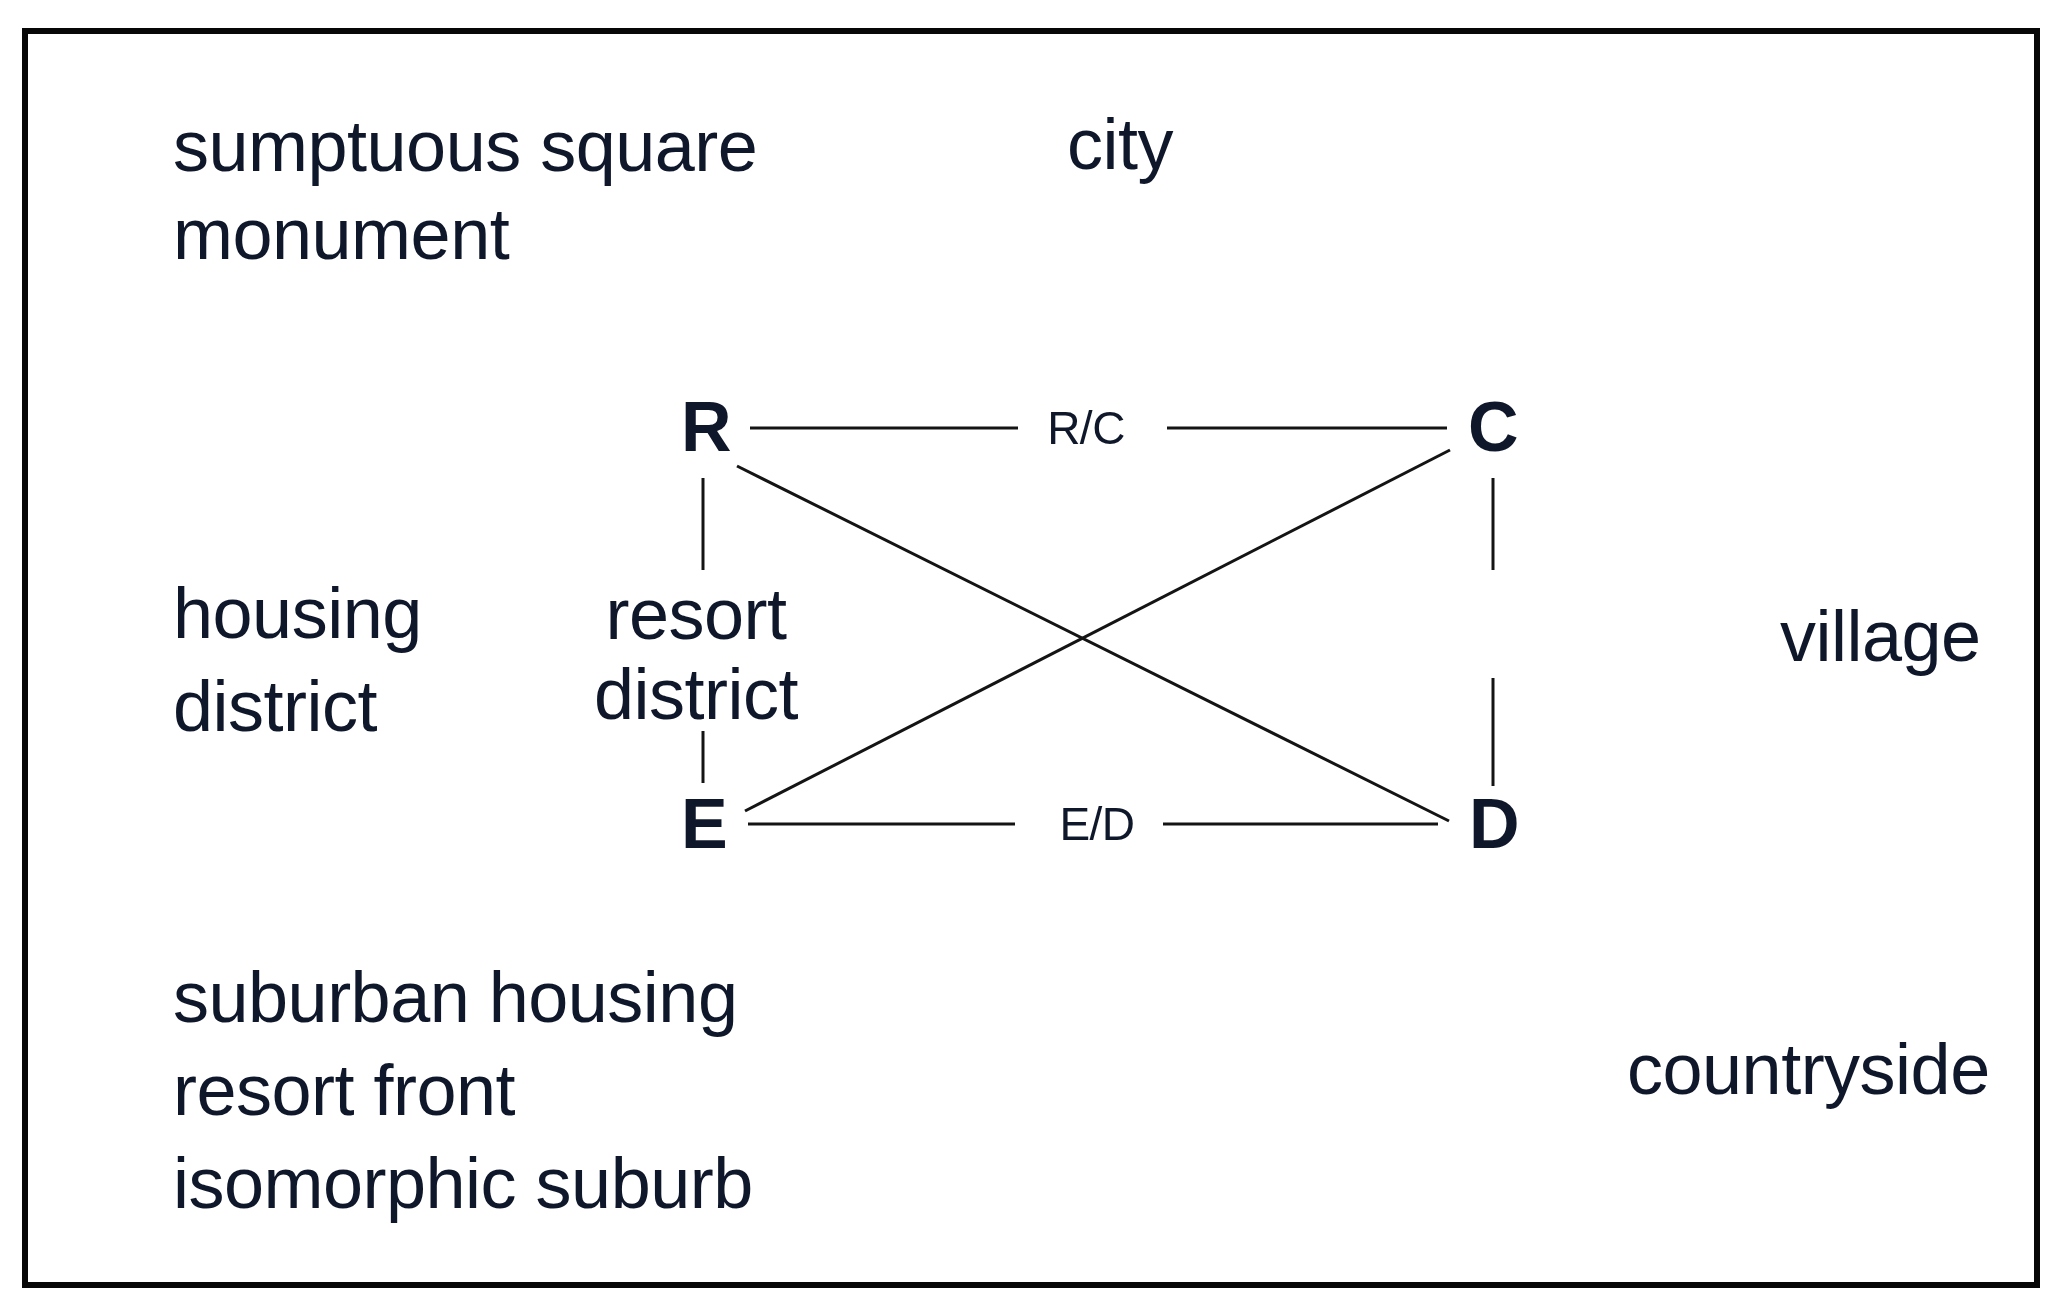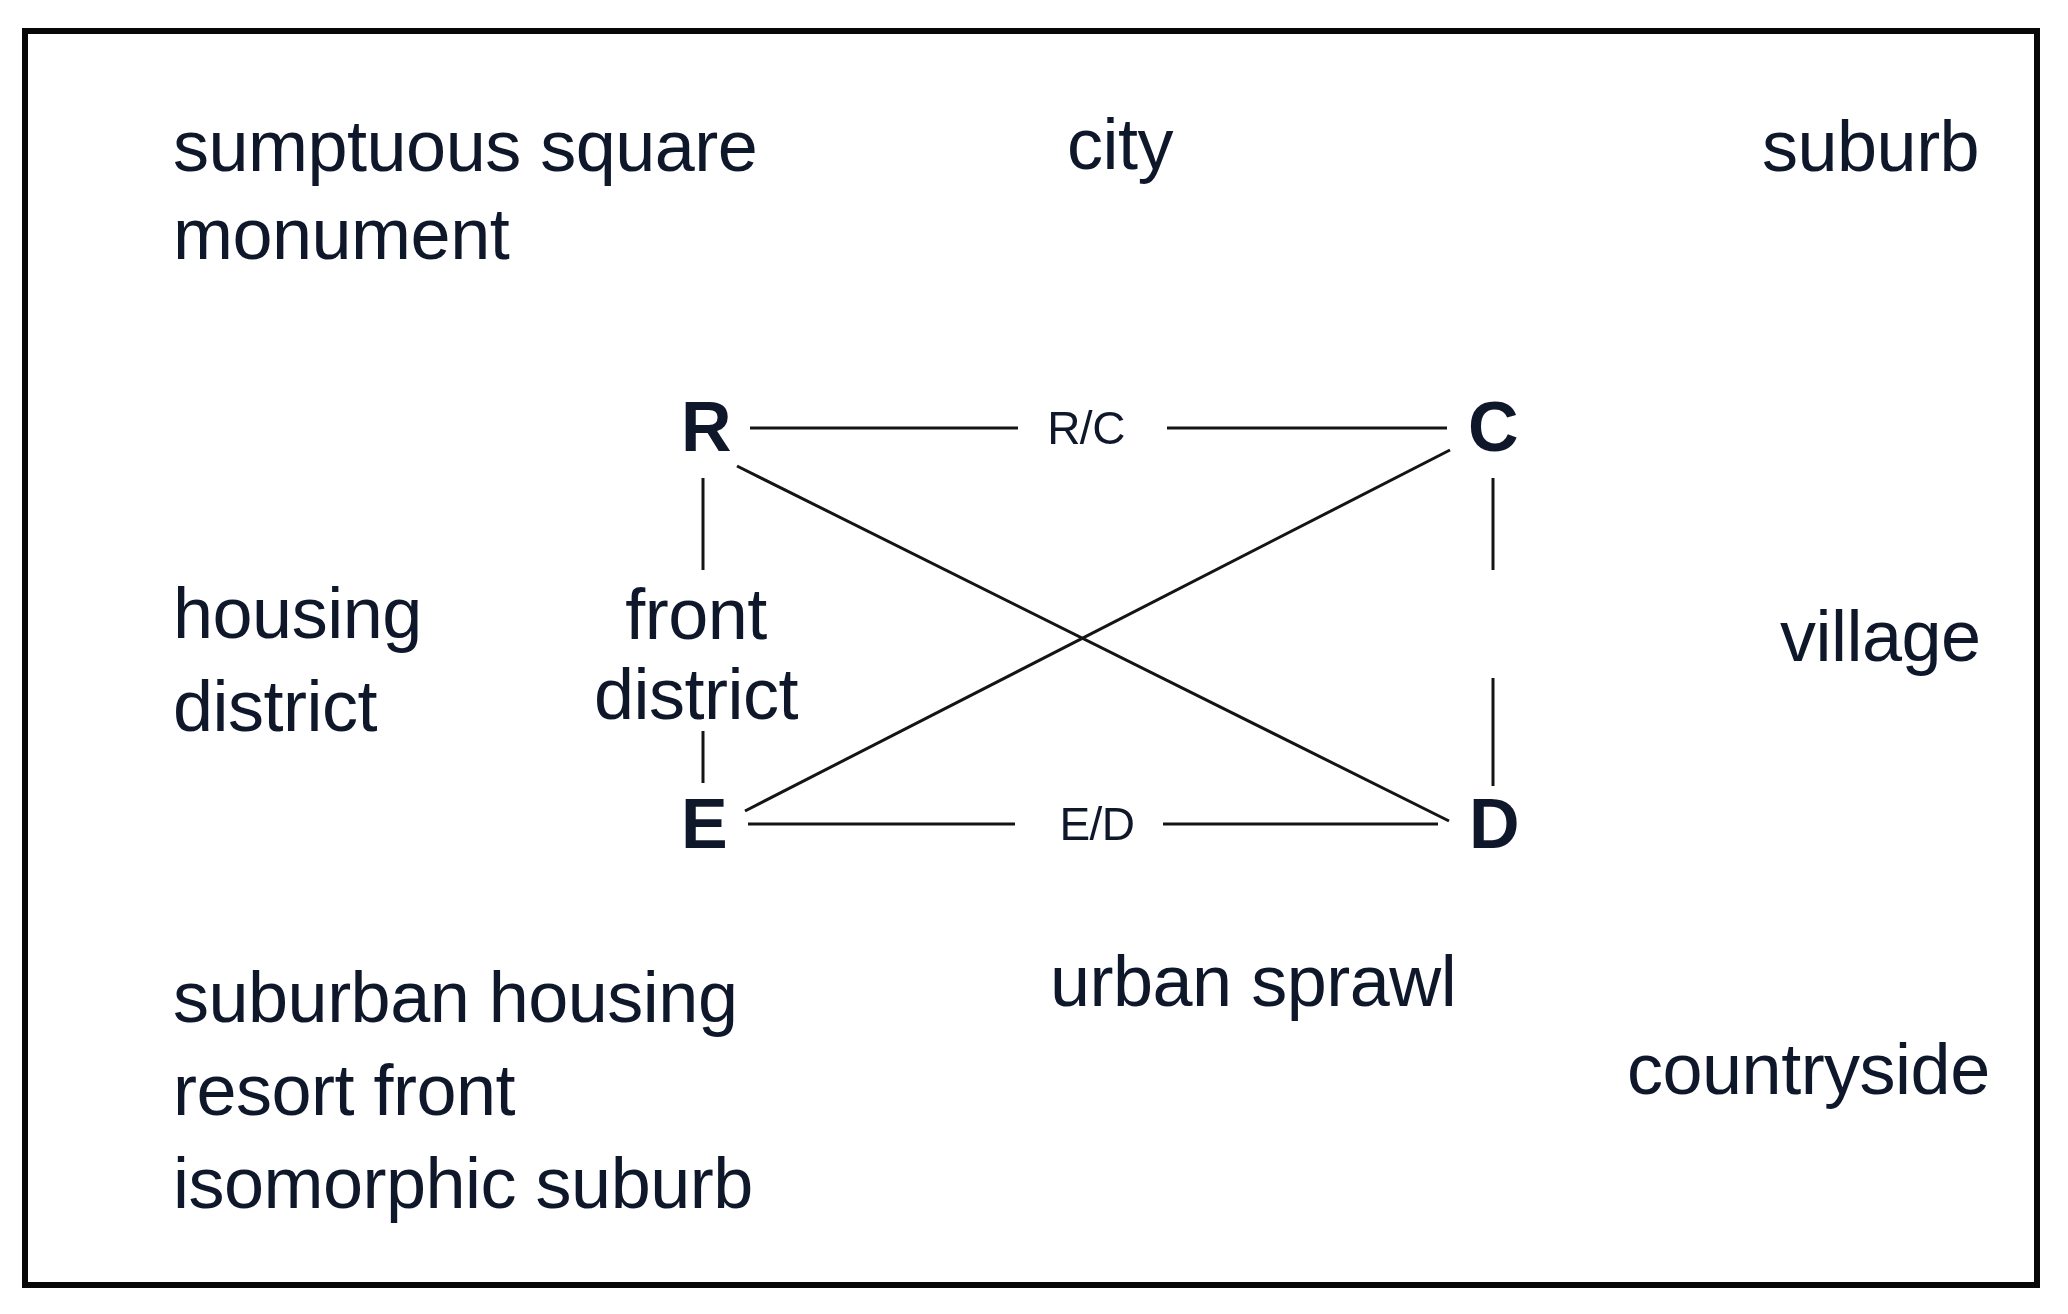--- a/index.html
+++ b/index.html
@@ -91,44 +91,42 @@
     <line x1="737" y1="466" x2="1449" y2="821"></line>
     <line x1="745" y1="811" x2="1450" y2="450"></line>
   </svg>
 
   <div class="tblock" style="left:173px; top:102px;">
     <div>sumptuous square</div>
     <div>monument</div>
   </div>
 
   <div class="tblock" style="left:1067px; top:100px;">city</div>
-  <div class="tblock" style="left:1762px; top:102px;">suburb</div>
 
   <div class="tblock lh93" style="left:173px; top:567px;">
     <div>housing</div>
     <div>district</div>
   </div>
 
   <div class="tblock" style="left:1780px; top:592px;">village</div>
 
   <div class="tblock lh93" style="left:173px; top:951px;">
     <div>suburban housing</div>
     <div>resort front</div>
     <div>isomorphic suburb</div>
   </div>
 
-  <div class="tblock" style="left:1050px; top:937px;">urban sprawl</div>
   <div class="tblock" style="left:1627px; top:1025px;">countryside</div>
 
   <div class="node" style="left:706px;  top:427px;">R</div>
   <div class="node" style="left:1493px; top:427px;">C</div>
   <div class="node" style="left:704px;  top:824px;">E</div>
   <div class="node" style="left:1494px; top:824px;">D</div>
 
   <div class="edge-label" style="left:1086px; top:428px;">R/C</div>
   <div class="edge-label" style="left:1097px; top:824px;">E/D</div>
 
   <div class="inner-edge-label" style="left:696px; top:574px;">
-    <div>front</div>
+    <div>resort</div>
     <div>district</div>
   </div>
 
 </div>
 
 </body></html>

